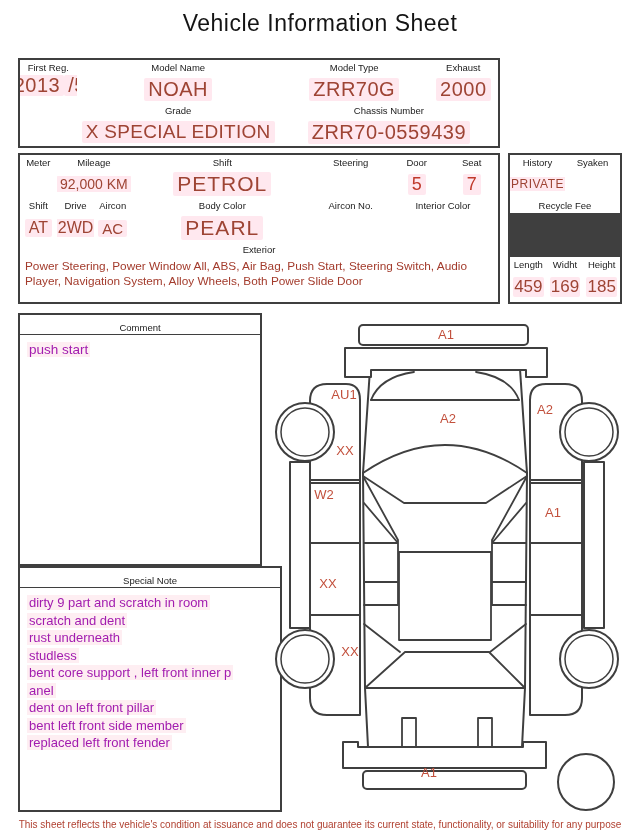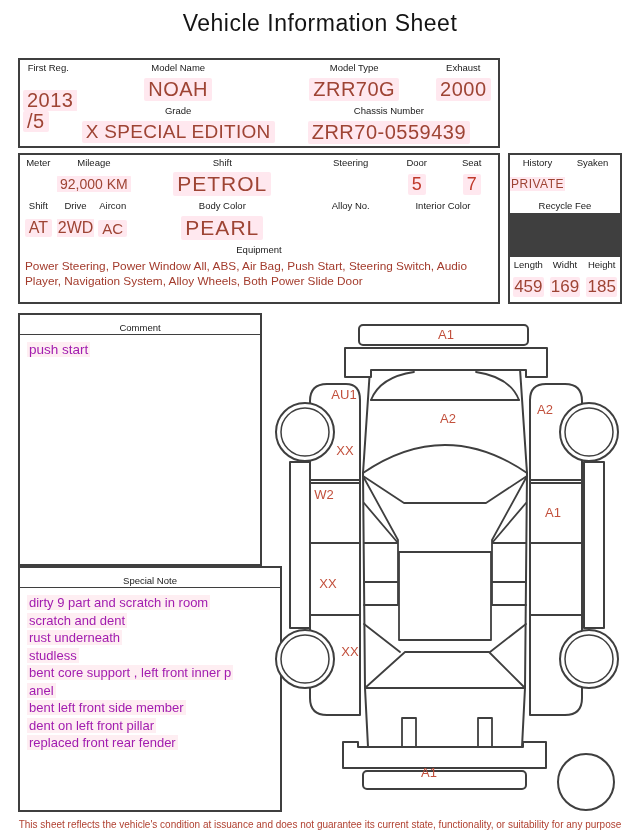--- a/index.html
+++ b/index.html
@@ -18,21 +18,21 @@
   .hl { background:#ffe8ef; padding:0 4px; border-radius:2px; }
   .hl2{ background:#feeef2; padding:0 2px; }
 
   .s12{font-size:12px; letter-spacing:0.5px;} .s14{font-size:14px;}
   .s15{font-size:15px;} .s16{font-size:16px;} .s17{font-size:17px;}
   .s18{font-size:18px;} .s19{font-size:19px; letter-spacing:0.3px;}
   .s20{font-size:20px; letter-spacing:0.5px;} .s21{font-size:21px; letter-spacing:1px;}
   .s22{font-size:22px; letter-spacing:1px;} .s25{font-size:25px;}
   .br { color:#c0392b; }
 
-  .firstreg { flex-direction:column; align-items:flex-start; justify-content:center;
+  .firstreg { flex-direction:row; align-items:flex-start; justify-content:center;
               padding-left:3px; line-height:21px; }
   .equip { align-items:flex-start; justify-content:flex-start; text-align:left;
            flex-direction:column; padding:3px 5px; color:#a33b2c; }
   .equip div { font-size:11.8px; line-height:15px; white-space:nowrap; }
 
   .box { position:absolute; border:2px solid #3f3f3f; background:#fff; }
   .bh  { height:14px; border-bottom:1px solid #3f3f3f; display:flex;
          align-items:center; justify-content:center; font-size:9.5px; color:#1a1a1a;margin-top:6px; }
   .bc  { padding:6px 7px; }
   .note-line { font-size:13px; line-height:17.5px; color:#a21caf; }
@@ -101,39 +101,39 @@
       <span class="hl">5</span>
     </div>
     <div class="c v s18 br" style="grid-area:2/7/3/8">
       <span class="hl">7</span>
     </div>
 
     <div class="c h" style="grid-area:3/1/4/2">Shift</div>
     <div class="c h" style="grid-area:3/2/4/3">Drive</div>
     <div class="c h" style="grid-area:3/3/4/4">Aircon</div>
     <div class="c h" style="grid-area:3/4/4/5">Body Color</div>
-    <div class="c h" style="grid-area:3/5/4/6">Alloy No.</div>
+    <div class="c h" style="grid-area:3/5/4/6">Aircon No.</div>
     <div class="c h" style="grid-area:3/6/4/8">Interior Color</div>
 
     <div class="c v s16" style="grid-area:4/1/5/2">
       <span class="hl">AT</span>
     </div>
     <div class="c v s16" style="grid-area:4/2/5/3">
       <span class="hl">2WD</span>
     </div>
     <div class="c v s15" style="grid-area:4/3/5/4">
       <span class="hl">AC</span>
     </div>
     <div class="c v s21" style="grid-area:4/4/5/5">
       <span class="hl">PEARL</span>
     </div>
     <div class="c v s14" style="grid-area:4/5/5/6"></div>
     <div class="c v s14" style="grid-area:4/6/5/8"></div>
 
-    <div class="c h" style="grid-area:5/1/6/8">Equipment</div>
+    <div class="c h" style="grid-area:5/1/6/8">Exterior</div>
     <div class="c equip" style="grid-area:6/1/7/8">
       <div>Power Steering, Power Window  All, ABS, Air Bag, Push Start, Steering Switch, Audio</div>
       <div>Player, Navigation System, Alloy Wheels, Both Power Slide Door</div>
     </div>
   </div>
 
   <div class="gt" style="left:508px; top:153px; width:114px; height:151px;
               grid-template-columns:38fr 19fr 19fr 38fr;
               grid-template-rows:16fr 28fr 16fr 45fr 16fr 30fr;">
     <div class="c h" style="grid-area:1/1/2/3">History</div>
@@ -168,23 +168,23 @@
 
   <div class="box" style="left:18px; top:566px; width:264px; height:246px;">
     <div class="bh">Special Note</div>
     <div class="bc">
       <div class="note-line"><span class="hl2">dirty 9 part and scratch in room</span></div>
       <div class="note-line"><span class="hl2">scratch and dent</span></div>
       <div class="note-line"><span class="hl2">rust underneath</span></div>
       <div class="note-line"><span class="hl2">studless</span></div>
       <div class="note-line"><span class="hl2">bent core support , left front inner p</span></div>
       <div class="note-line"><span class="hl2">anel</span></div>
+      <div class="note-line"><span class="hl2">dent on left front pillar</span></div>
       <div class="note-line"><span class="hl2">bent left front side member</span></div>
-      <div class="note-line"><span class="hl2">dent on left front pillar</span></div>
-      <div class="note-line"><span class="hl2">replaced front rear fender</span></div>
+      <div class="note-line"><span class="hl2">replaced left front fender</span></div>
     </div>
   </div>
 
   <svg class="diagram" viewBox="0 0 368 508">
     <g stroke="#3f3f3f" fill="none" stroke-width="2" stroke-linejoin="round" stroke-linecap="round">
 
       <rect x="22" y="152" width="20" height="166"></rect>
       <rect x="316" y="152" width="20" height="166"></rect>
 
       <rect x="42" y="170" width="50" height="63"></rect>

